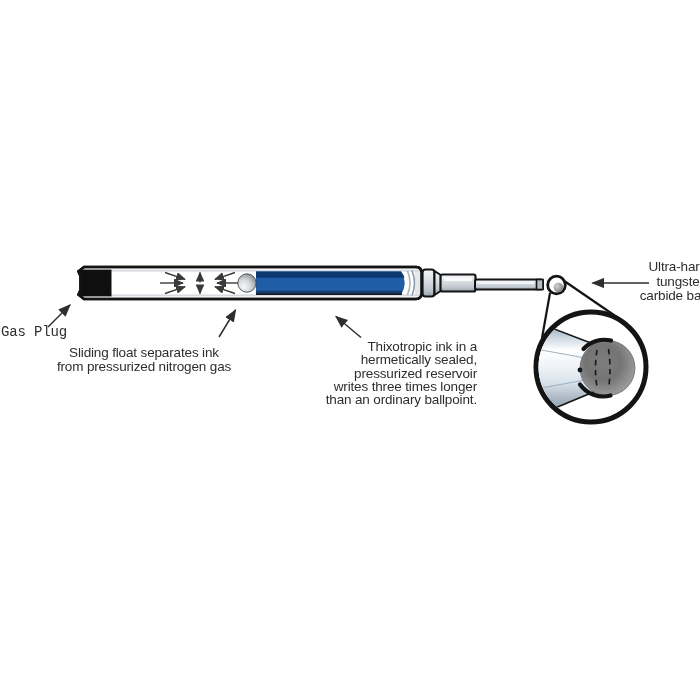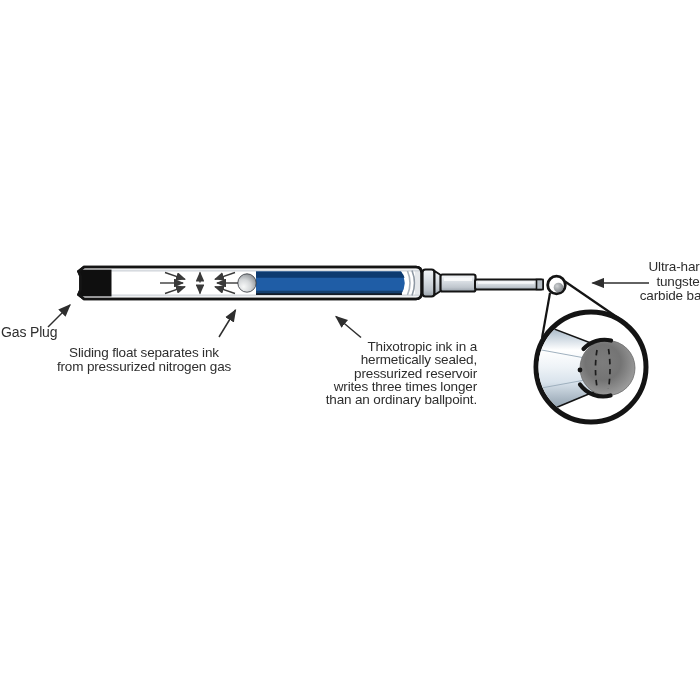--- a/index.html
+++ b/index.html
@@ -7,21 +7,21 @@
     position:relative;width:700px;height:700px;overflow:hidden;
     background:var(--background,#fff);
     font-family:"Liberation Sans",sans-serif;
   }
   .diagram-svg{position:absolute;left:0;top:0;}
   .lbl{
     position:absolute;color:var(--text,#2e2e2e);
     font-size:13.5px;line-height:13.6px;letter-spacing:-0.15px;
     white-space:pre-line;
   }
-  .lbl-gas{left:1px;top:326px;font-size:14px;}
+  .lbl-gas{left:1px;top:326px;font-size:14px;font-family:Liberation Mono, monospace;}
   .lbl-float{left:39px;top:346px;width:210px;text-align:center;line-height:14.2px;}
   .lbl-ink{left:267px;top:340px;width:210px;text-align:right;line-height:13.3px;}
   .lbl-ball{right:-7px;top:260px;text-align:right;line-height:14.6px;}
 </style>
 </head>
 <body>
 
 <div class="stage">
 
   <svg class="diagram-svg" width="700" height="700" viewBox="0 0 700 700">

